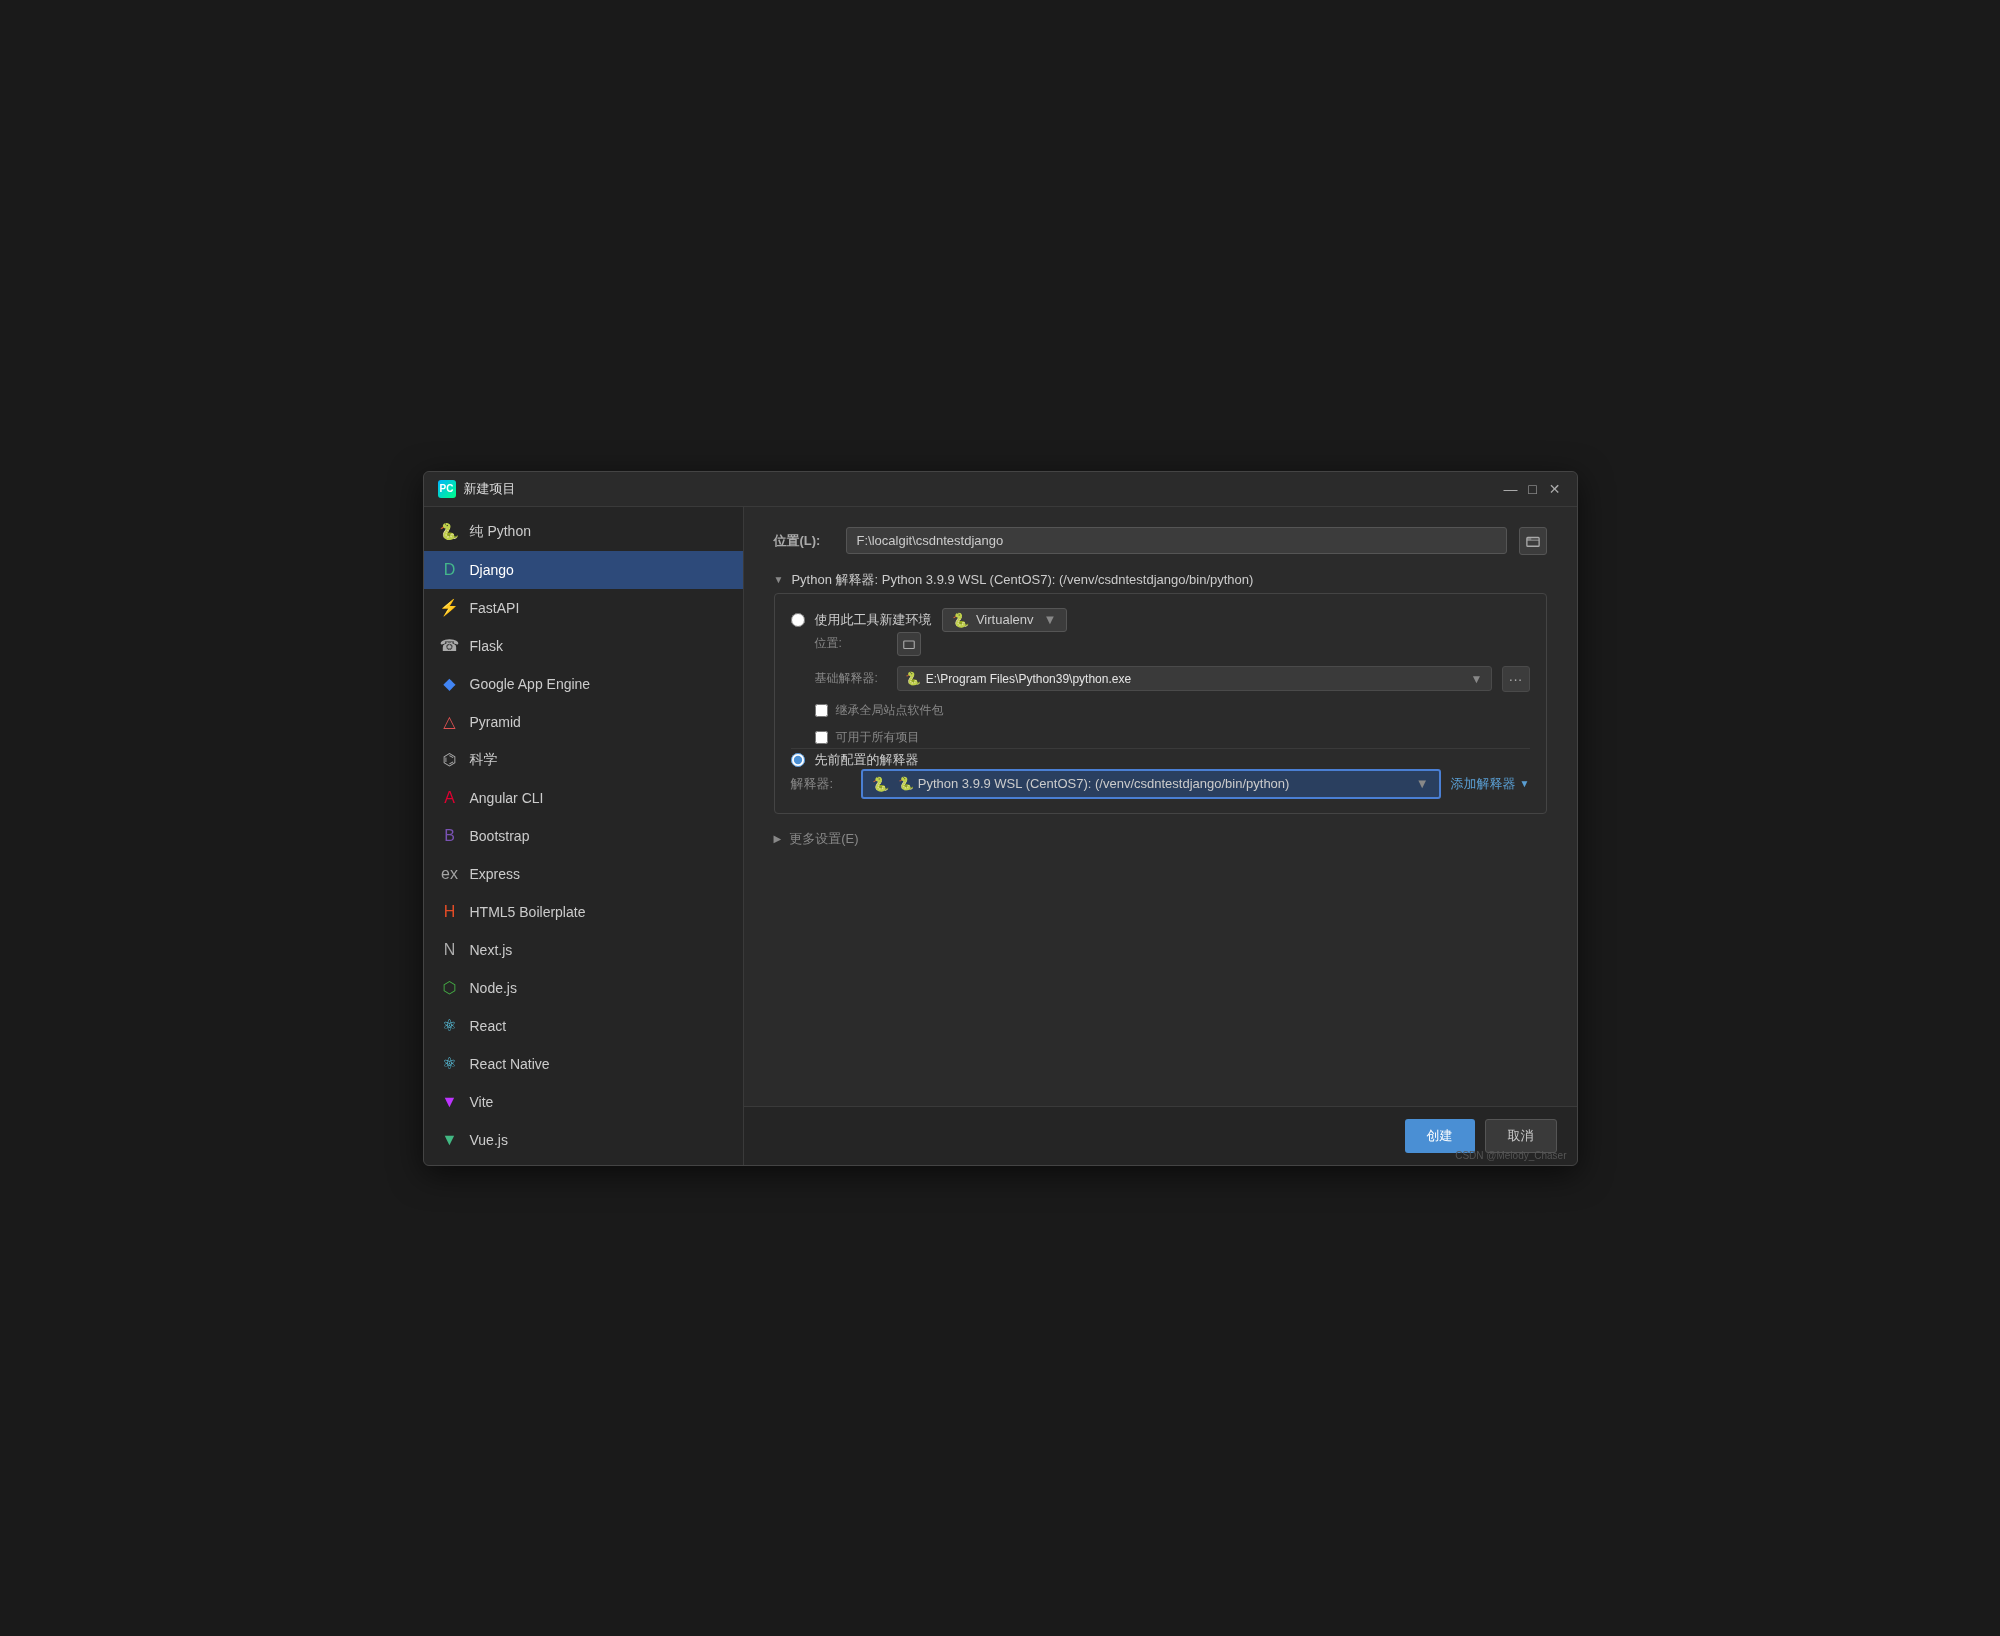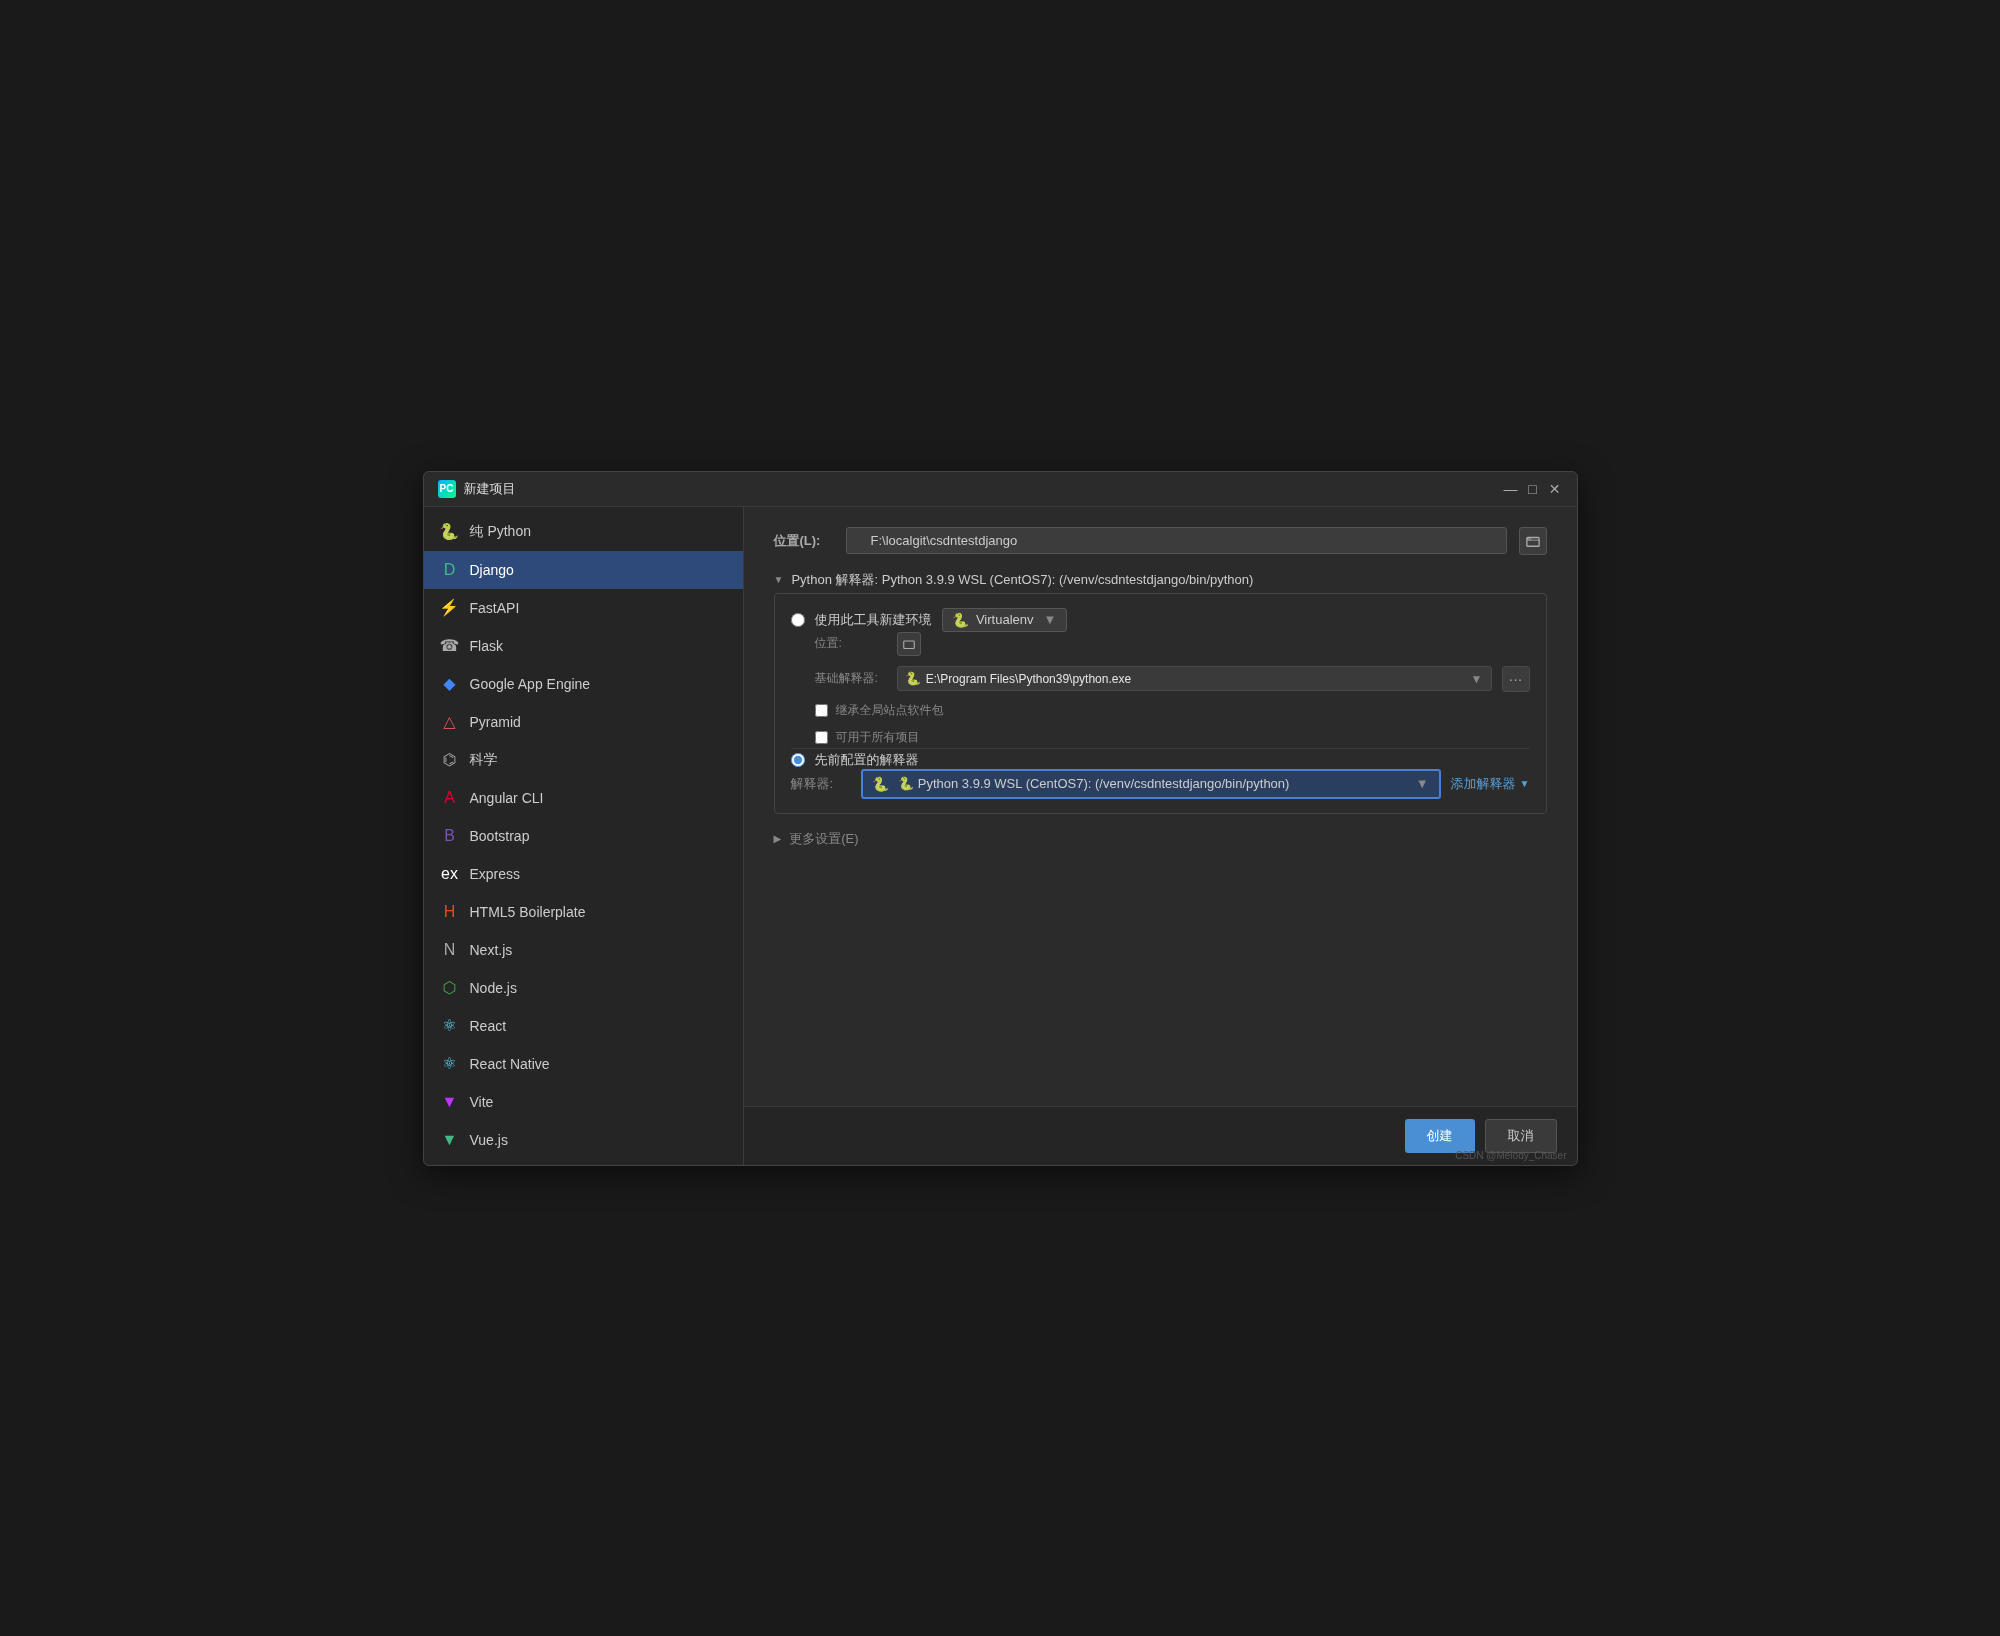--- a/index.html
+++ b/index.html
@@ -95,21 +95,21 @@
       min-width: 60px;
       color: #aaa;
       font-size: 13px;
       font-weight: bold;
     }
     .field-input {
       flex: 1;
       background: #3c3c3c;
       border: 1px solid #555;
       border-radius: 3px;
-      padding: 5px 24px;
+      padding: 5px 10px;
       color: #ccc;
       font-size: 13px;
       display: flex;
       align-items: center;
       gap: 6px;
     }
     .field-input input {
       background: none;
       border: none;
       outline: none;
@@ -305,21 +305,21 @@
     
     .icon-pure-python { color: #f7d25d; }
     .icon-django { color: #44b78b; }
     .icon-fastapi { color: #00d4aa; }
     .icon-flask { color: #aaa; }
     .icon-google { color: #4285f4; }
     .icon-pyramid { color: #e05252; }
     .icon-science { color: #aaa; }
     .icon-angular { color: #dd0031; }
     .icon-bootstrap { color: #7952b3; }
-    .icon-express { color: #ffffff; }
+    .icon-express { color: #a3a3a3; }
     .icon-html5 { color: #e34c26; }
     .icon-nextjs { color: #aaa; }
     .icon-nodejs { color: #44aa44; }
     .icon-react { color: #61dafb; }
     .icon-react-native { color: #61dafb; }
     .icon-vite { color: #bd34fe; }
     .icon-vuejs { color: #42b883; }
     .body-wrapper {
       display: flex;
       flex: 1;

